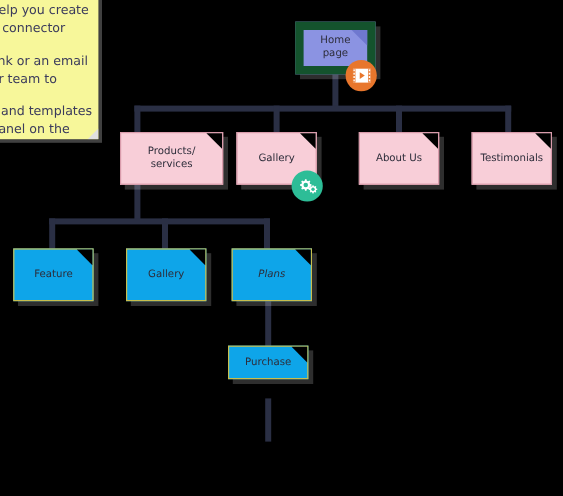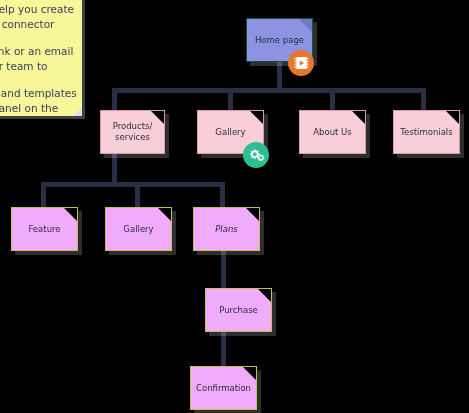--- a/index.html
+++ b/index.html
@@ -64,31 +64,31 @@
     position: relative;
     z-index: 3;
     font-size: 8.5px;
     line-height: 11px;
     color: #2d2d3a;
     padding: 0 6px;
     white-space: pre-line;
   }
 
   
-  .node.blue { background: #8b93e2; border: 1px solid #14532d; }
+  .node.blue { background: #8b93e2; border: 7px solid #14532d; }
   .node.blue .fold-top { position:absolute; top:0; right:0; width:0; height:0;
     border-left: 13px solid transparent; border-top: 13px solid #6f78cf; z-index:2;}
 
   
   .node.pink { background: #f8ced8; border: 1px solid #d99bab; }
   .node.pink .fold-top { position:absolute; top:0; right:0; width:0; height:0;
     border-left: 13px solid transparent; border-top: 13px solid #000000; z-index:2;}
 
   
-  .node.yellow { background: #f0abfc; border: 1px solid #c8bf4f; }
+  .node.yellow { background: #0ea5e9; border: 1px solid #c8bf4f; }
   .node.yellow .fold-top { position:absolute; top:0; right:0; width:0; height:0;
     border-left: 13px solid transparent; border-top: 13px solid #000000; z-index:2;}
 
   
   .badge {
     position: absolute;
     width: 26px;
     height: 26px;
     border-radius: 50%;
     display: flex;
@@ -137,21 +137,21 @@
 
   <div class="conn" style="left:221px; top:251px; width:5px; height:39px;"></div>
 
   <div class="conn" style="left:221px; top:332px; width:5px; height:36px;"></div>
 
   <div class="node blue" style="left:246px; top:18px; width:67px; height:44px;">
     <div class="fold-top"></div>
     <span class="label">Home page</span>
   </div>
 
-  <div class="node pink" style="left:100px; top:110px; width:65px; height:44px;">
+  <div class="node pink" style="left:100px; top:110px; width:86px; height:44px;">
     <div class="fold-top"></div>
     <span class="label">Products/
 services</span>
   </div>
 
   <div class="node pink" style="left:197px; top:110px; width:67px; height:44px;">
     <div class="fold-top"></div>
     <span class="label">Gallery</span>
   </div>
 
@@ -173,29 +173,25 @@
   <div class="node yellow" style="left:105px; top:207px; width:67px; height:44px;">
     <div class="fold-top"></div>
     <span class="label">Gallery</span>
   </div>
 
   <div class="node yellow" style="left:193px; top:207px; width:67px; height:44px;font-style:italic;">
     <div class="fold-top"></div>
     <span class="label">Plans</span>
   </div>
 
-  <div class="node yellow" style="left:190px; top:288px; width:67px; height:44px;margin-left:15px;">
+  <div class="node yellow" style="left:190px; top:288px; width:67px; height:28px;">
     <div class="fold-top"></div>
     <span class="label">Purchase</span>
   </div>
 
-  <div class="node yellow" style="left:190px; top:366px; width:67px; height:44px;">
-    <div class="fold-top"></div>
-    <span class="label">Confirmation</span>
-  </div>
 
   <div class="badge video" style="left:288px; top:50px;">
     <svg width="15" height="12" viewBox="0 0 15 12" aria-hidden="true">
       <rect x="0" y="0" width="15" height="12" fill="#ffffff"></rect>
       <rect x="0" y="0" width="2.2" height="12" fill="#e8762c"></rect>
       <rect x="12.8" y="0" width="2.2" height="12" fill="#e8762c"></rect>
       <rect x="0.5" y="0.8" width="1.2" height="1.6" fill="#ffffff"></rect>
       <rect x="0.5" y="3.6" width="1.2" height="1.6" fill="#ffffff"></rect>
       <rect x="0.5" y="6.4" width="1.2" height="1.6" fill="#ffffff"></rect>
       <rect x="0.5" y="9.2" width="1.2" height="1.6" fill="#ffffff"></rect>

